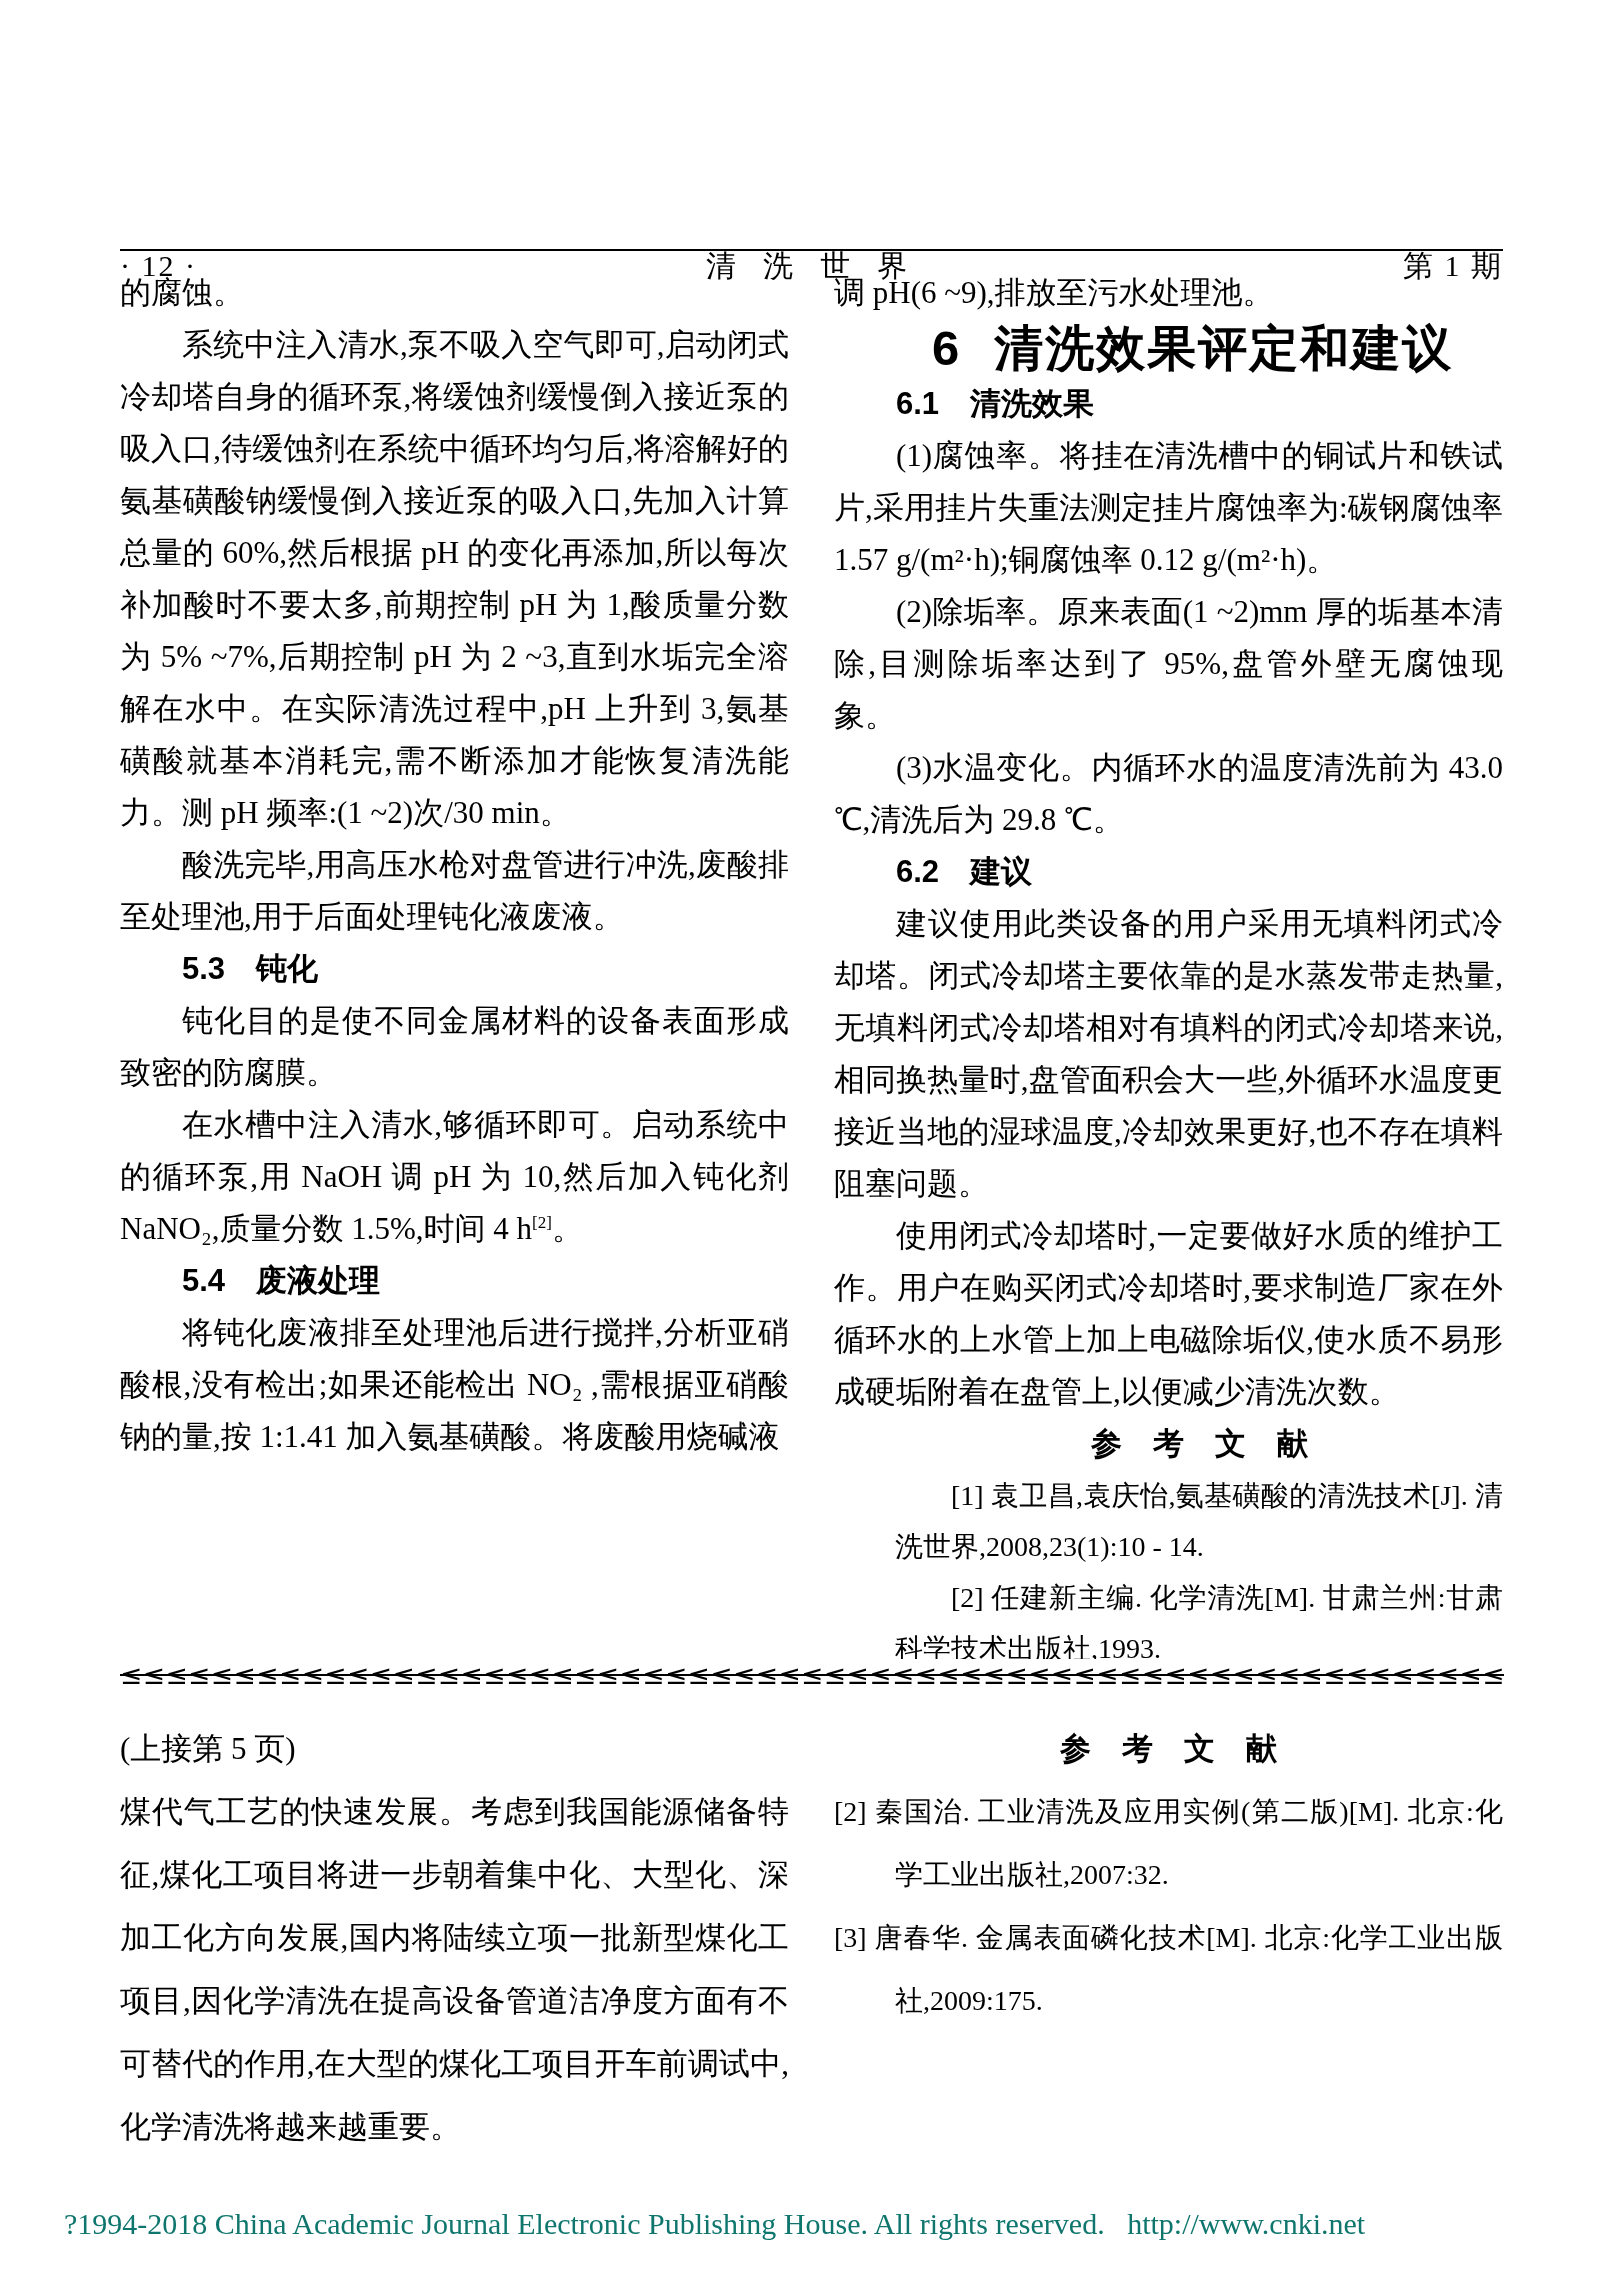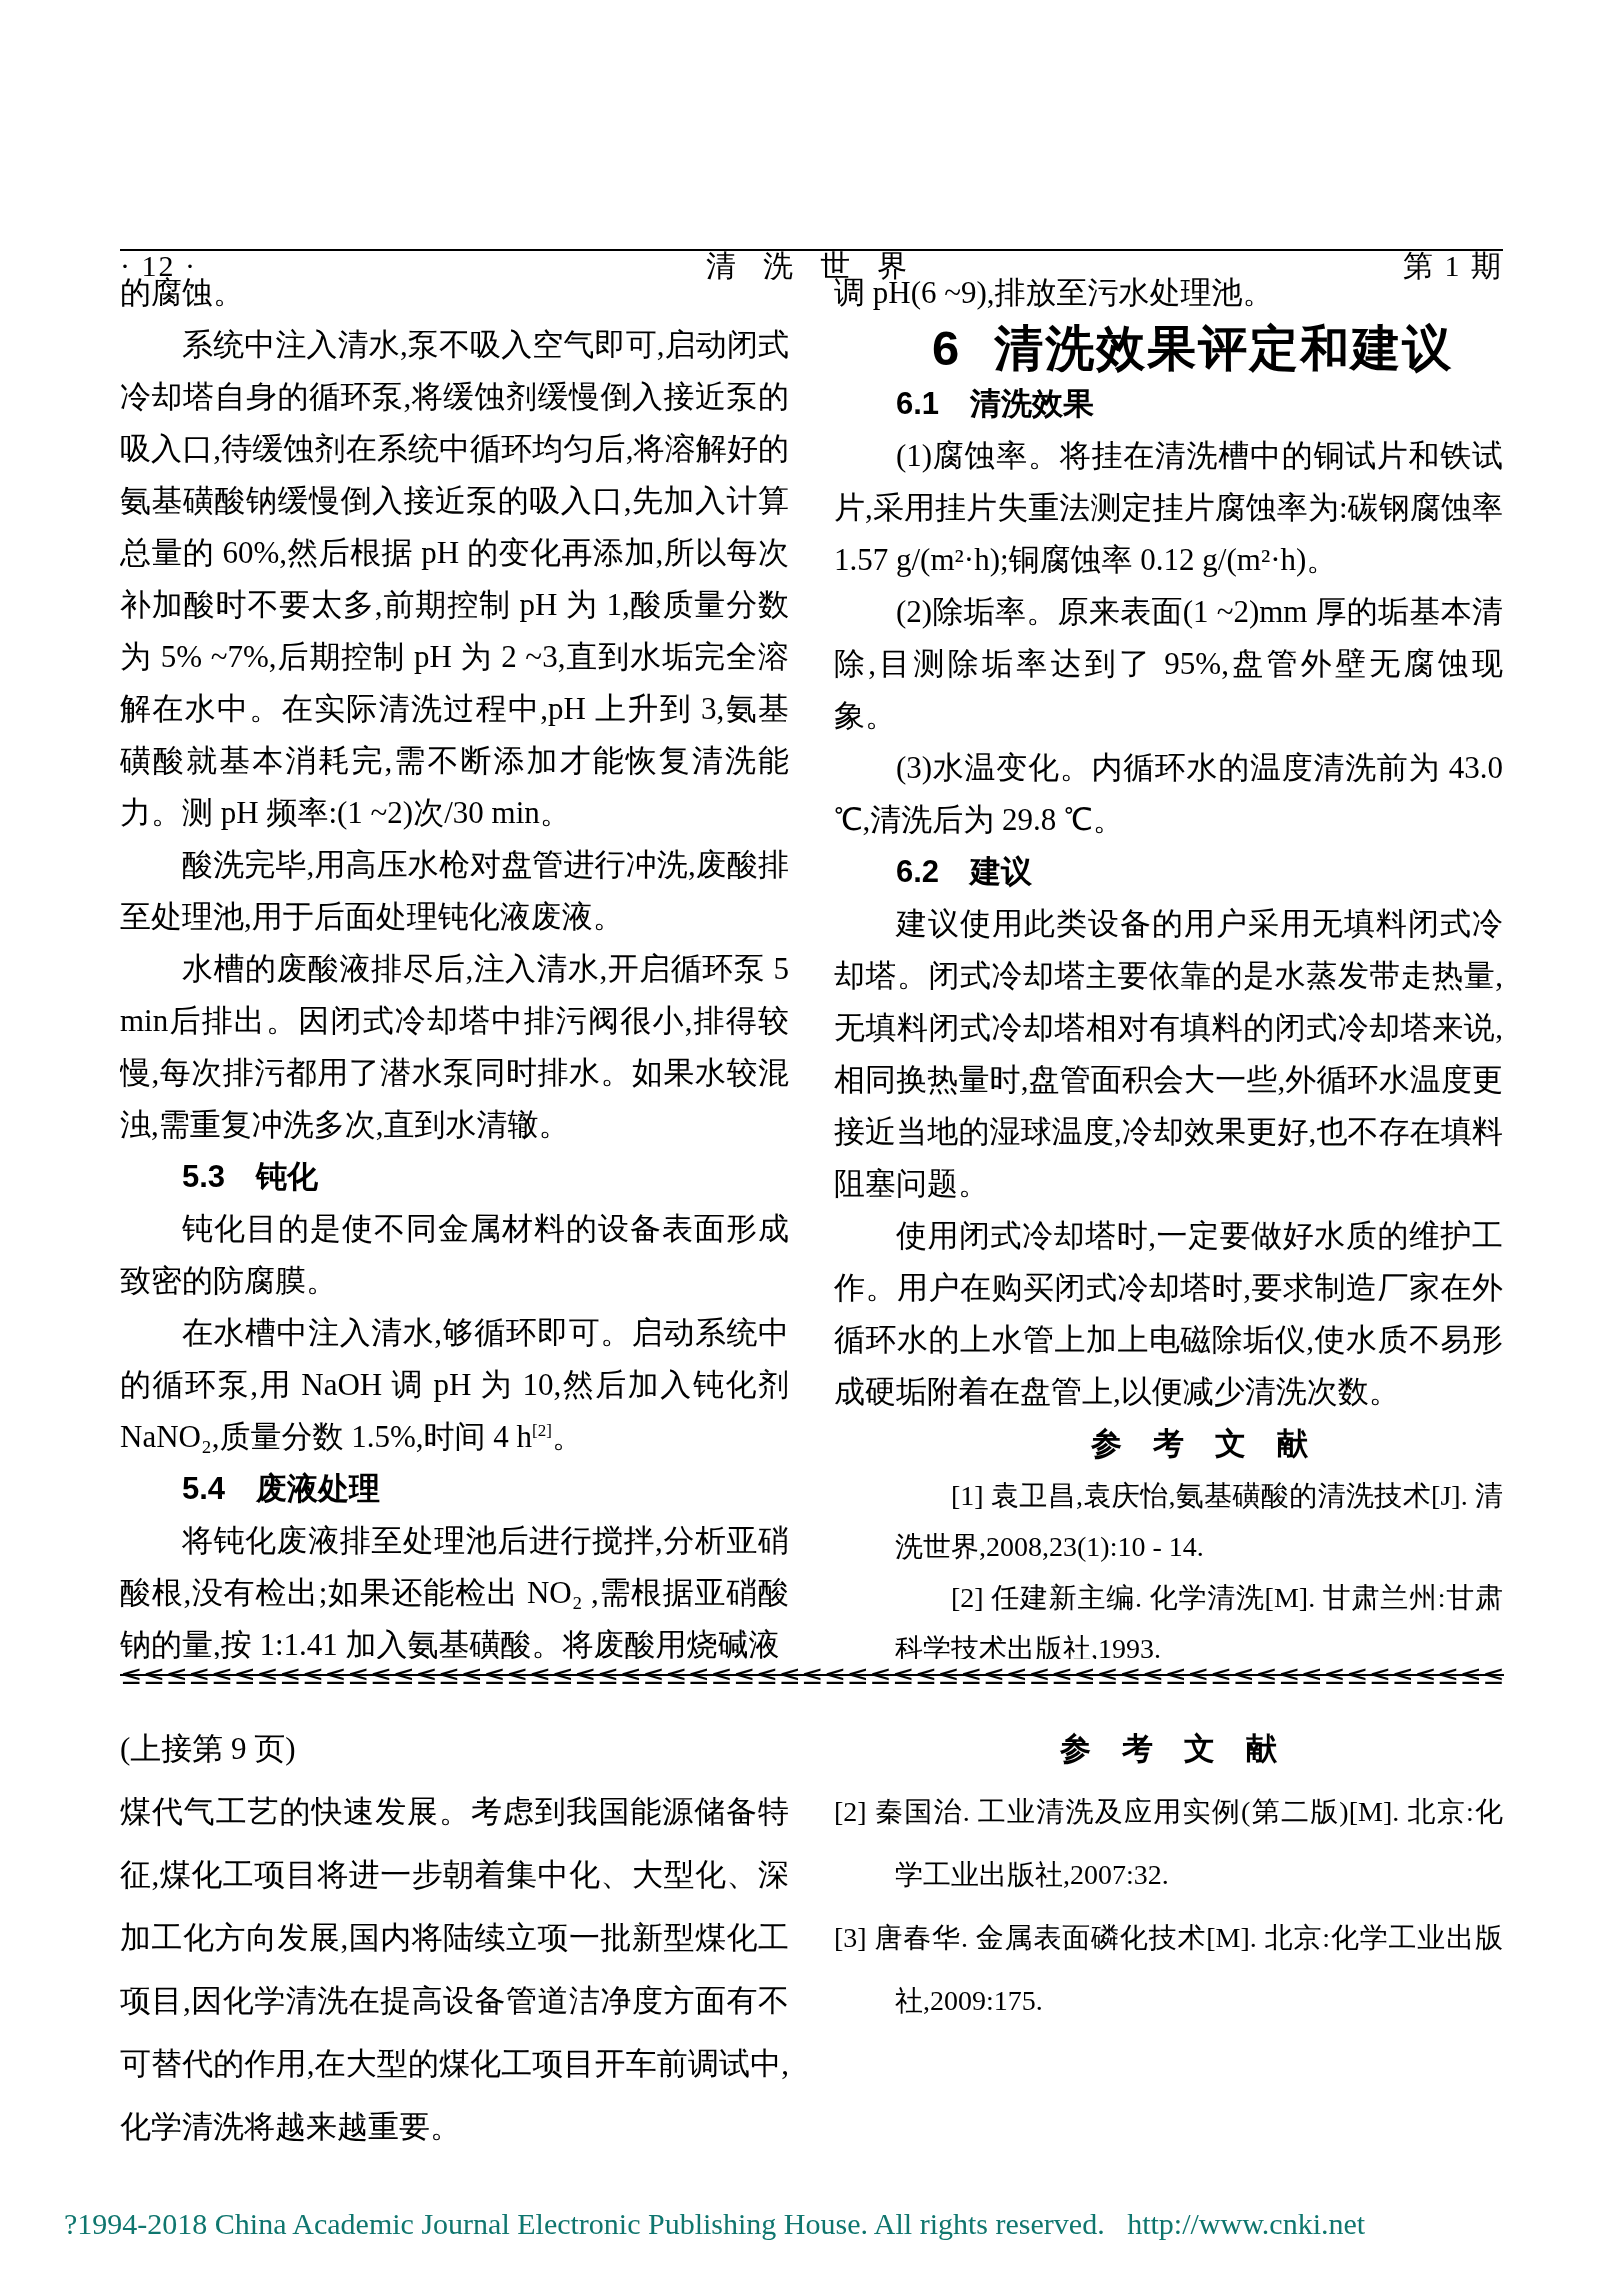--- a/index.html
+++ b/index.html
@@ -118,21 +118,20 @@
     <span class="issue">第 1 期</span>
   </div>
   <div class="header-rule"></div>
 
   <div class="top-columns">
 
     <div class="col">
       <p class="noindent">的腐蚀。</p>
       <p>系统中注入清水,泵不吸入空气即可,启动闭式冷却塔自身的循环泵,将缓蚀剂缓慢倒入接近泵的吸入口,待缓蚀剂在系统中循环均匀后,将溶解好的氨基磺酸钠缓慢倒入接近泵的吸入口,先加入计算总量的 60%,然后根据 pH 的变化再添加,所以每次补加酸时不要太多,前期控制 pH 为 1,酸质量分数为 5% ~7%,后期控制 pH 为 2 ~3,直到水垢完全溶解在水中。在实际清洗过程中,pH 上升到 3,氨基磺酸就基本消耗完,需不断添加才能恢复清洗能力。测 pH 频率:(1 ~2)次/30 min。</p>
       <p>酸洗完毕,用高压水枪对盘管进行冲洗,废酸排至处理池,用于后面处理钝化液废液。</p>
-      <p>水槽的废酸液排尽后,注入清水,开启循环泵 5 min后排出。因闭式冷却塔中排污阀很小,排得较慢,每次排污都用了潜水泵同时排水。如果水较混浊,需重复冲洗多次,直到水清辙。</p>
       <p class="h-sub">5.3　钝化</p>
       <p>钝化目的是使不同金属材料的设备表面形成致密的防腐膜。</p>
       <p><span>在水槽中注入清水,够循环即可。启动系统中的循环泵,用 NaOH 调 pH 为 10,然后加入钝化剂 NaNO₂,质量分数 1.5%,时间 4 h</span><sup class="cite">[2]</sup><span>。</span></p>
       <p class="h-sub">5.4　废液处理</p>
       <p>将钝化废液排至处理池后进行搅拌,分析亚硝酸根,没有检出;如果还能检出 NO₂ ,需根据亚硝酸钠的量,按 1:1.41 加入氨基磺酸。将废酸用烧碱液</p>
     </div>
 
     <div class="col">
       <p class="noindent">调 pH(6 ~9),排放至污水处理池。</p>
       <p class="section-heading"><span class="sec-num">6</span><span>清洗效果评定和建议</span></p>
@@ -150,21 +149,21 @@
 
   </div>
 
   <div class="divider">
     <span class="glyphs">≤≤≤≤≤≤≤≤≤≤≤≤≤≤≤≤≤≤≤≤≤≤≤≤≤≤≤≤≤≤≤≤≤≤≤≤≤≤≤≤≤≤≤≤≤≤≤≤≤≤≤≤≤≤≤≤≤≤≤≤≤≤≤≤≤≤≤≤≤≤≤≤≤≤≤≤≤≤≤≤≤≤≤≤≤≤≤≤≤≤≤≤≤≤</span>
   </div>
 
   <div class="bottom-columns">
 
     <div class="bcol">
-      <p class="continuation-note">(上接第 9 页)</p>
+      <p class="continuation-note">(上接第 5 页)</p>
       <p class="bottom-para">煤代气工艺的快速发展。考虑到我国能源储备特征,煤化工项目将进一步朝着集中化、大型化、深加工化方向发展,国内将陆续立项一批新型煤化工项目,因化学清洗在提高设备管道洁净度方面有不可替代的作用,在大型的煤化工项目开车前调试中,化学清洗将越来越重要。</p>
     </div>
 
     <div class="bcol">
       <p class="bref-heading">参　考　文　献</p>
       <p class="bref">[2] 秦国治. 工业清洗及应用实例(第二版)[M]. 北京:化学工业出版社,2007:32.</p>
       <p class="bref">[3] 唐春华. 金属表面磷化技术[M]. 北京:化学工业出版社,2009:175.</p>
     </div>
 
   </div>

